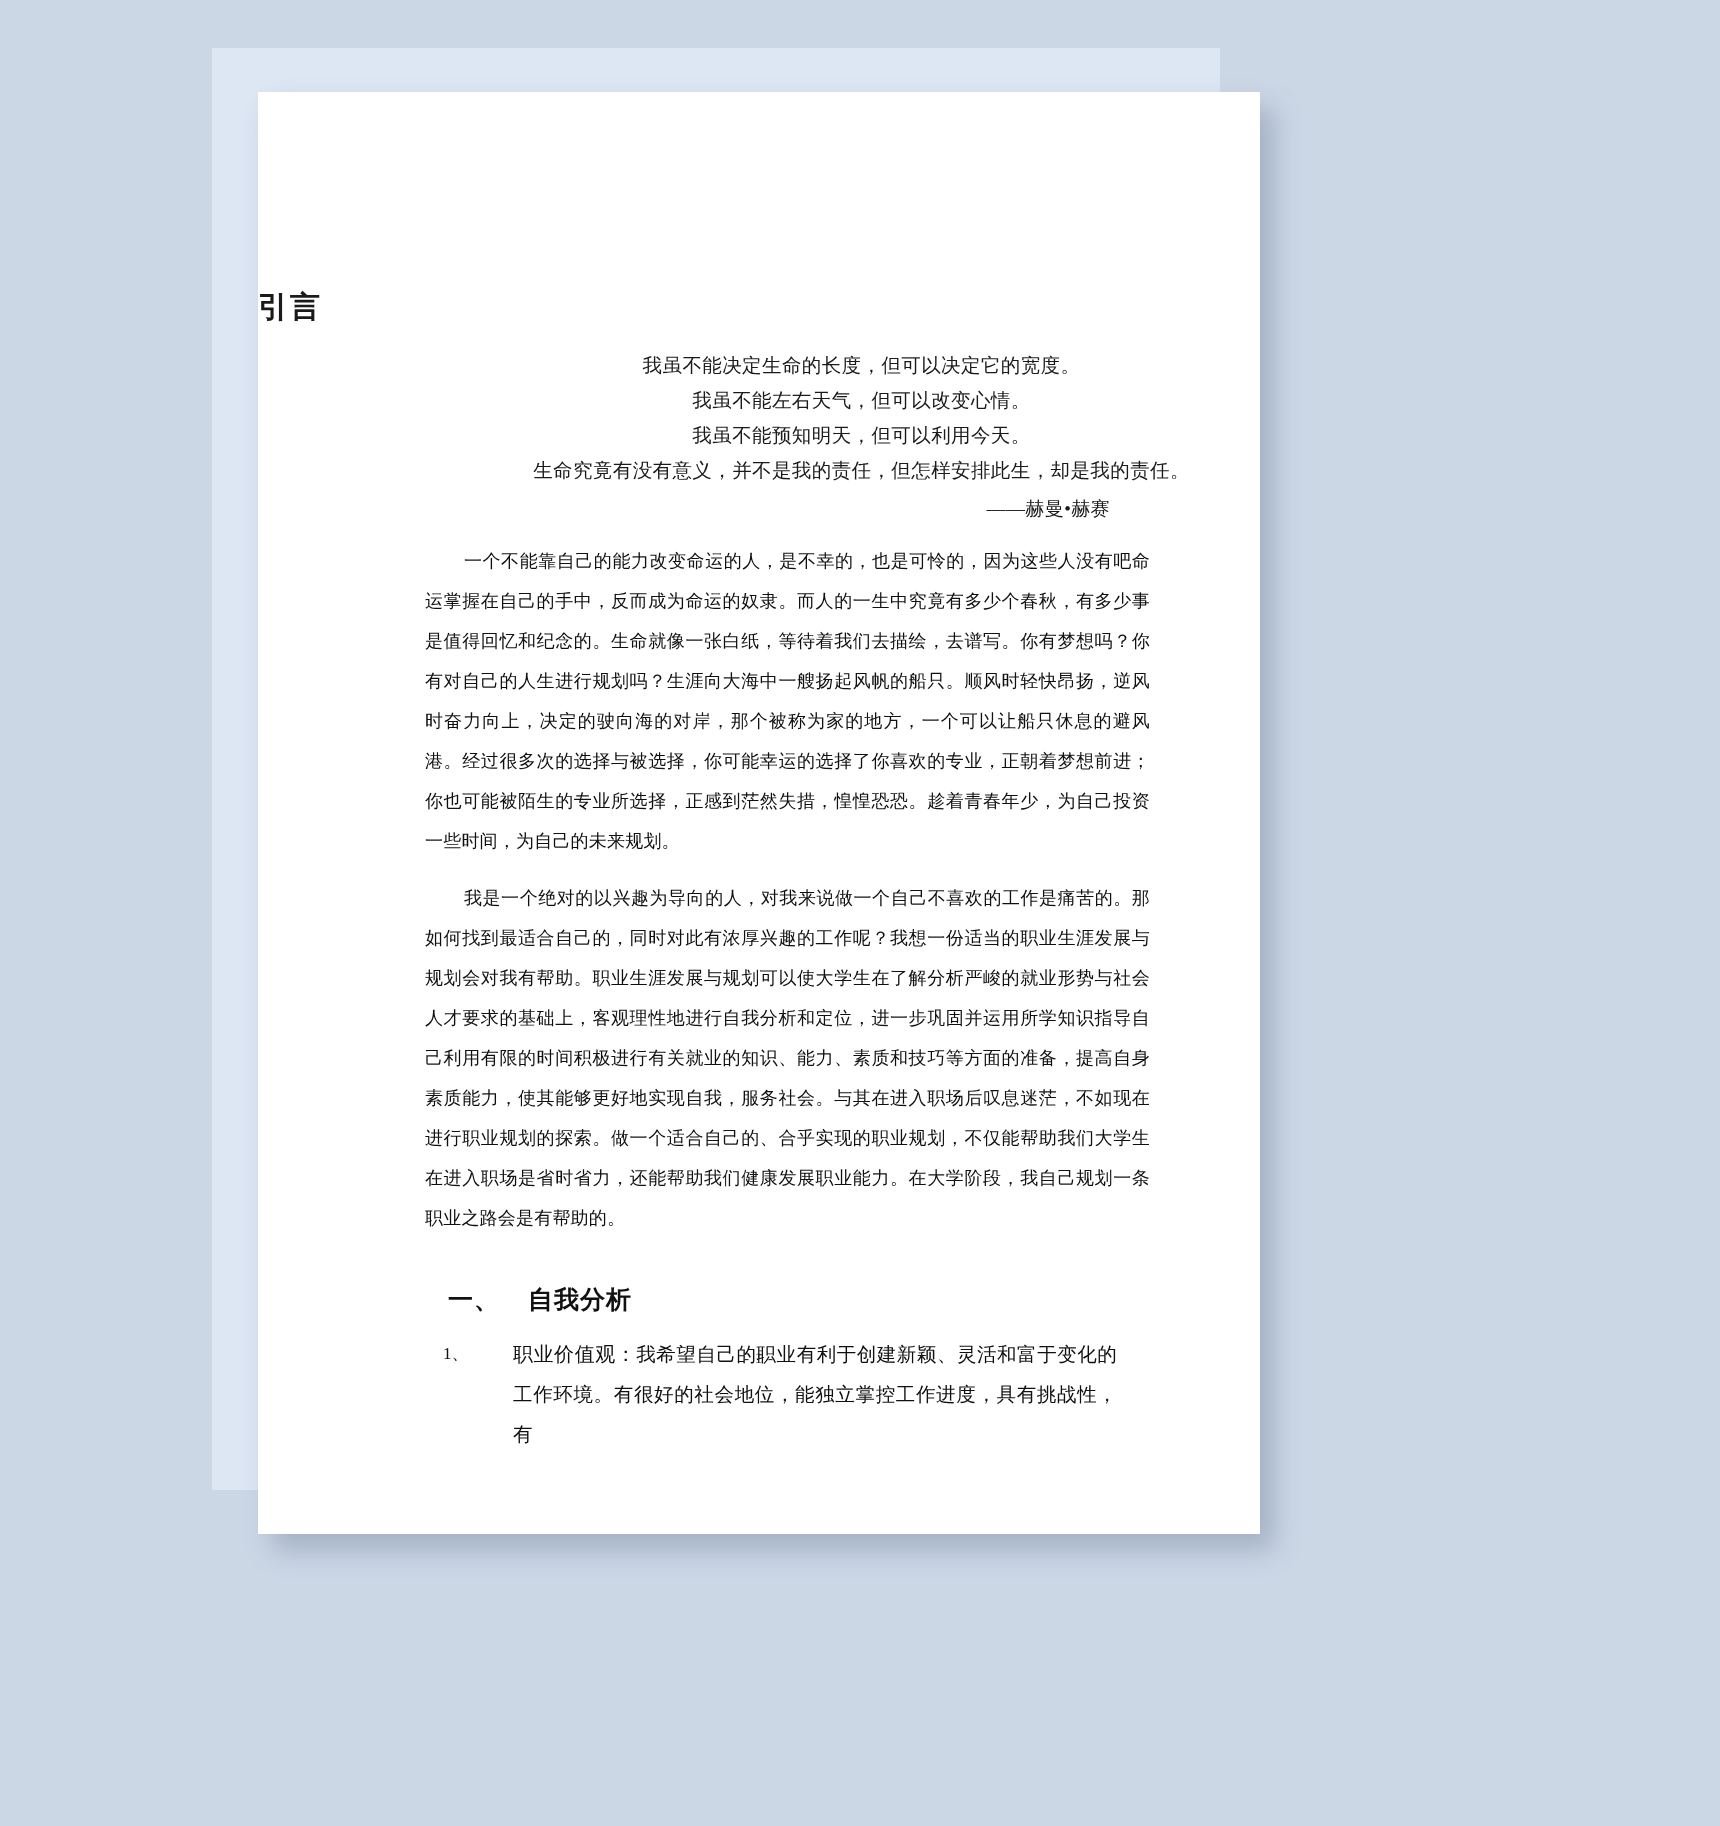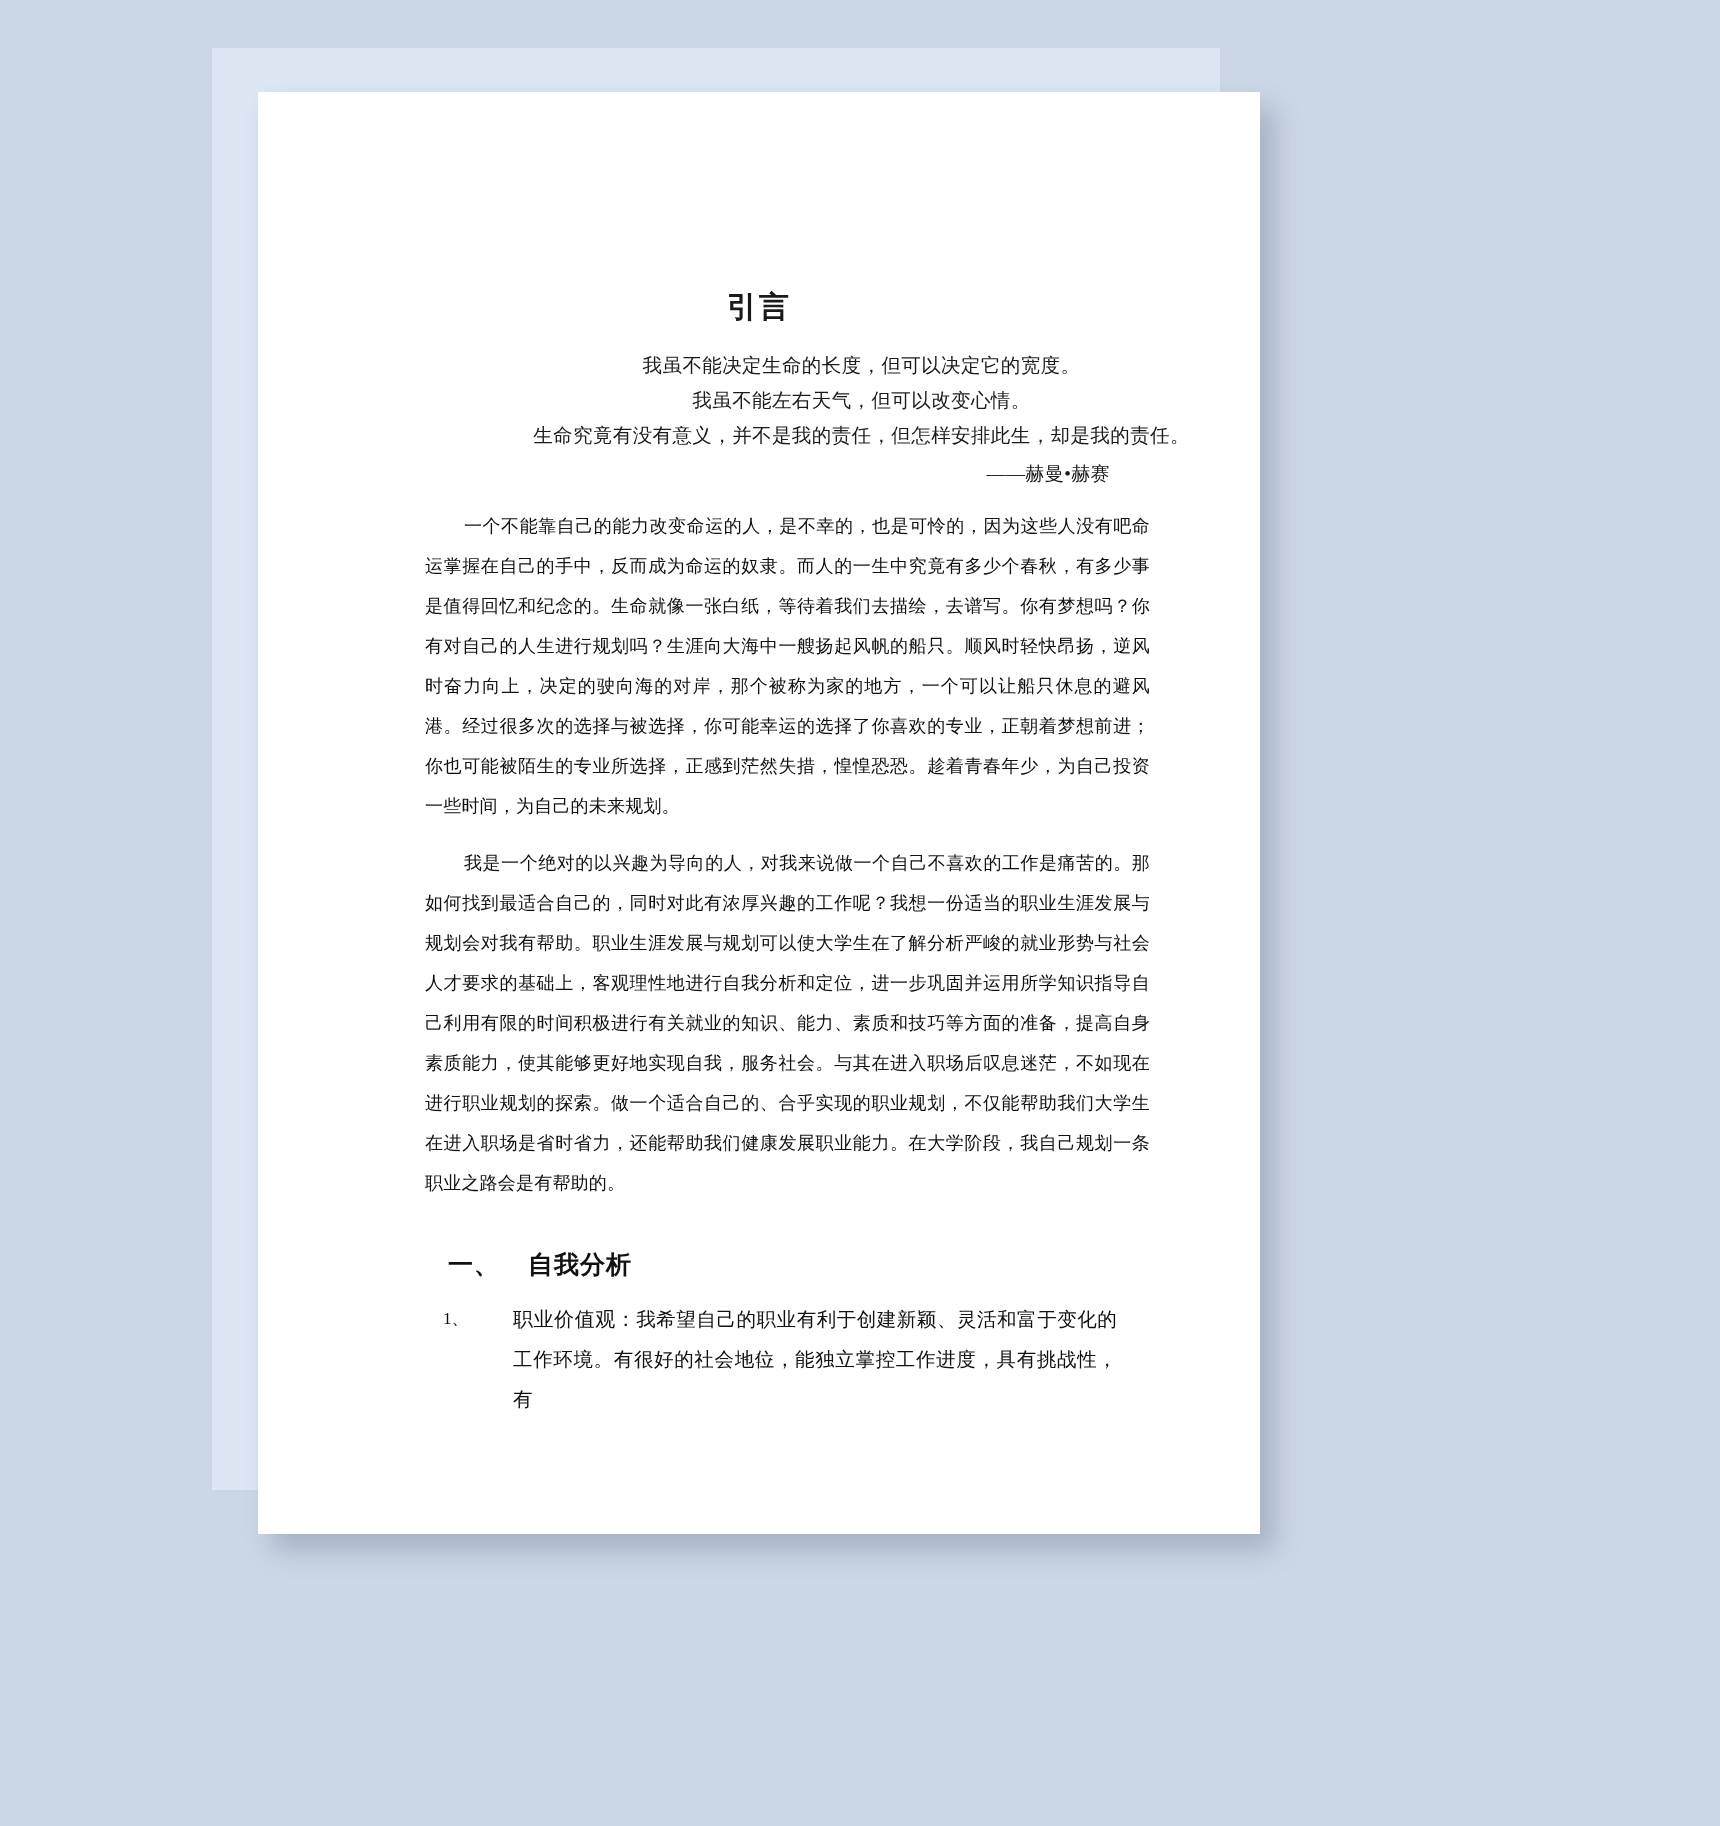--- a/index.html
+++ b/index.html
@@ -48,21 +48,21 @@
   }
   .page-inner {
     position: absolute;
     left: 0;
     top: 0;
     width: 1002px;
     height: 1442px;
     padding: 0;
   }
   .doc-title {
-    text-align: center;
+    text-align: left;
     font-size: 30px;
     font-weight: 700;
     letter-spacing: 2px;
     color: #1a1a1a;
     margin: 0;
     padding-top: 195px;
     font-family: "Liberation Sans", sans-serif;
   }
   .quote-block {
     margin: 0;
@@ -154,20 +154,21 @@
   <div class="page-shadow"></div>
 
   <div class="page">
     <div class="page-inner">
 
       <div class="doc-title">引言</div>
 
       <div class="quote-block">
         <div class="quote-line">我虽不能决定生命的长度，但可以决定它的宽度。</div>
         <div class="quote-line">我虽不能左右天气，但可以改变心情。</div>
+        <div class="quote-line">我虽不能预知明天，但可以利用今天。</div>
         <div class="quote-line">生命究竟有没有意义，并不是我的责任，但怎样安排此生，却是我的责任。</div>
         <div class="quote-attrib">——赫曼•赫赛</div>
       </div>
 
       <p class="body-para">一个不能靠自己的能力改变命运的人，是不幸的，也是可怜的，因为这些人没有吧命运掌握在自己的手中，反而成为命运的奴隶。而人的一生中究竟有多少个春秋，有多少事是值得回忆和纪念的。生命就像一张白纸，等待着我们去描绘，去谱写。你有梦想吗？你有对自己的人生进行规划吗？生涯向大海中一艘扬起风帆的船只。顺风时轻快昂扬，逆风时奋力向上，决定的驶向海的对岸，那个被称为家的地方，一个可以让船只休息的避风港。经过很多次的选择与被选择，你可能幸运的选择了你喜欢的专业，正朝着梦想前进；你也可能被陌生的专业所选择，正感到茫然失措，惶惶恐恐。趁着青春年少，为自己投资一些时间，为自己的未来规划。</p>
       <p class="body-para second">我是一个绝对的以兴趣为导向的人，对我来说做一个自己不喜欢的工作是痛苦的。那如何找到最适合自己的，同时对此有浓厚兴趣的工作呢？我想一份适当的职业生涯发展与规划会对我有帮助。职业生涯发展与规划可以使大学生在了解分析严峻的就业形势与社会人才要求的基础上，客观理性地进行自我分析和定位，进一步巩固并运用所学知识指导自己利用有限的时间积极进行有关就业的知识、能力、素质和技巧等方面的准备，提高自身素质能力，使其能够更好地实现自我，服务社会。与其在进入职场后叹息迷茫，不如现在进行职业规划的探索。做一个适合自己的、合乎实现的职业规划，不仅能帮助我们大学生在进入职场是省时省力，还能帮助我们健康发展职业能力。在大学阶段，我自己规划一条职业之路会是有帮助的。</p>
 
       <div class="section-heading">
         <span class="num">一、</span><span>自我分析</span>
       </div>

